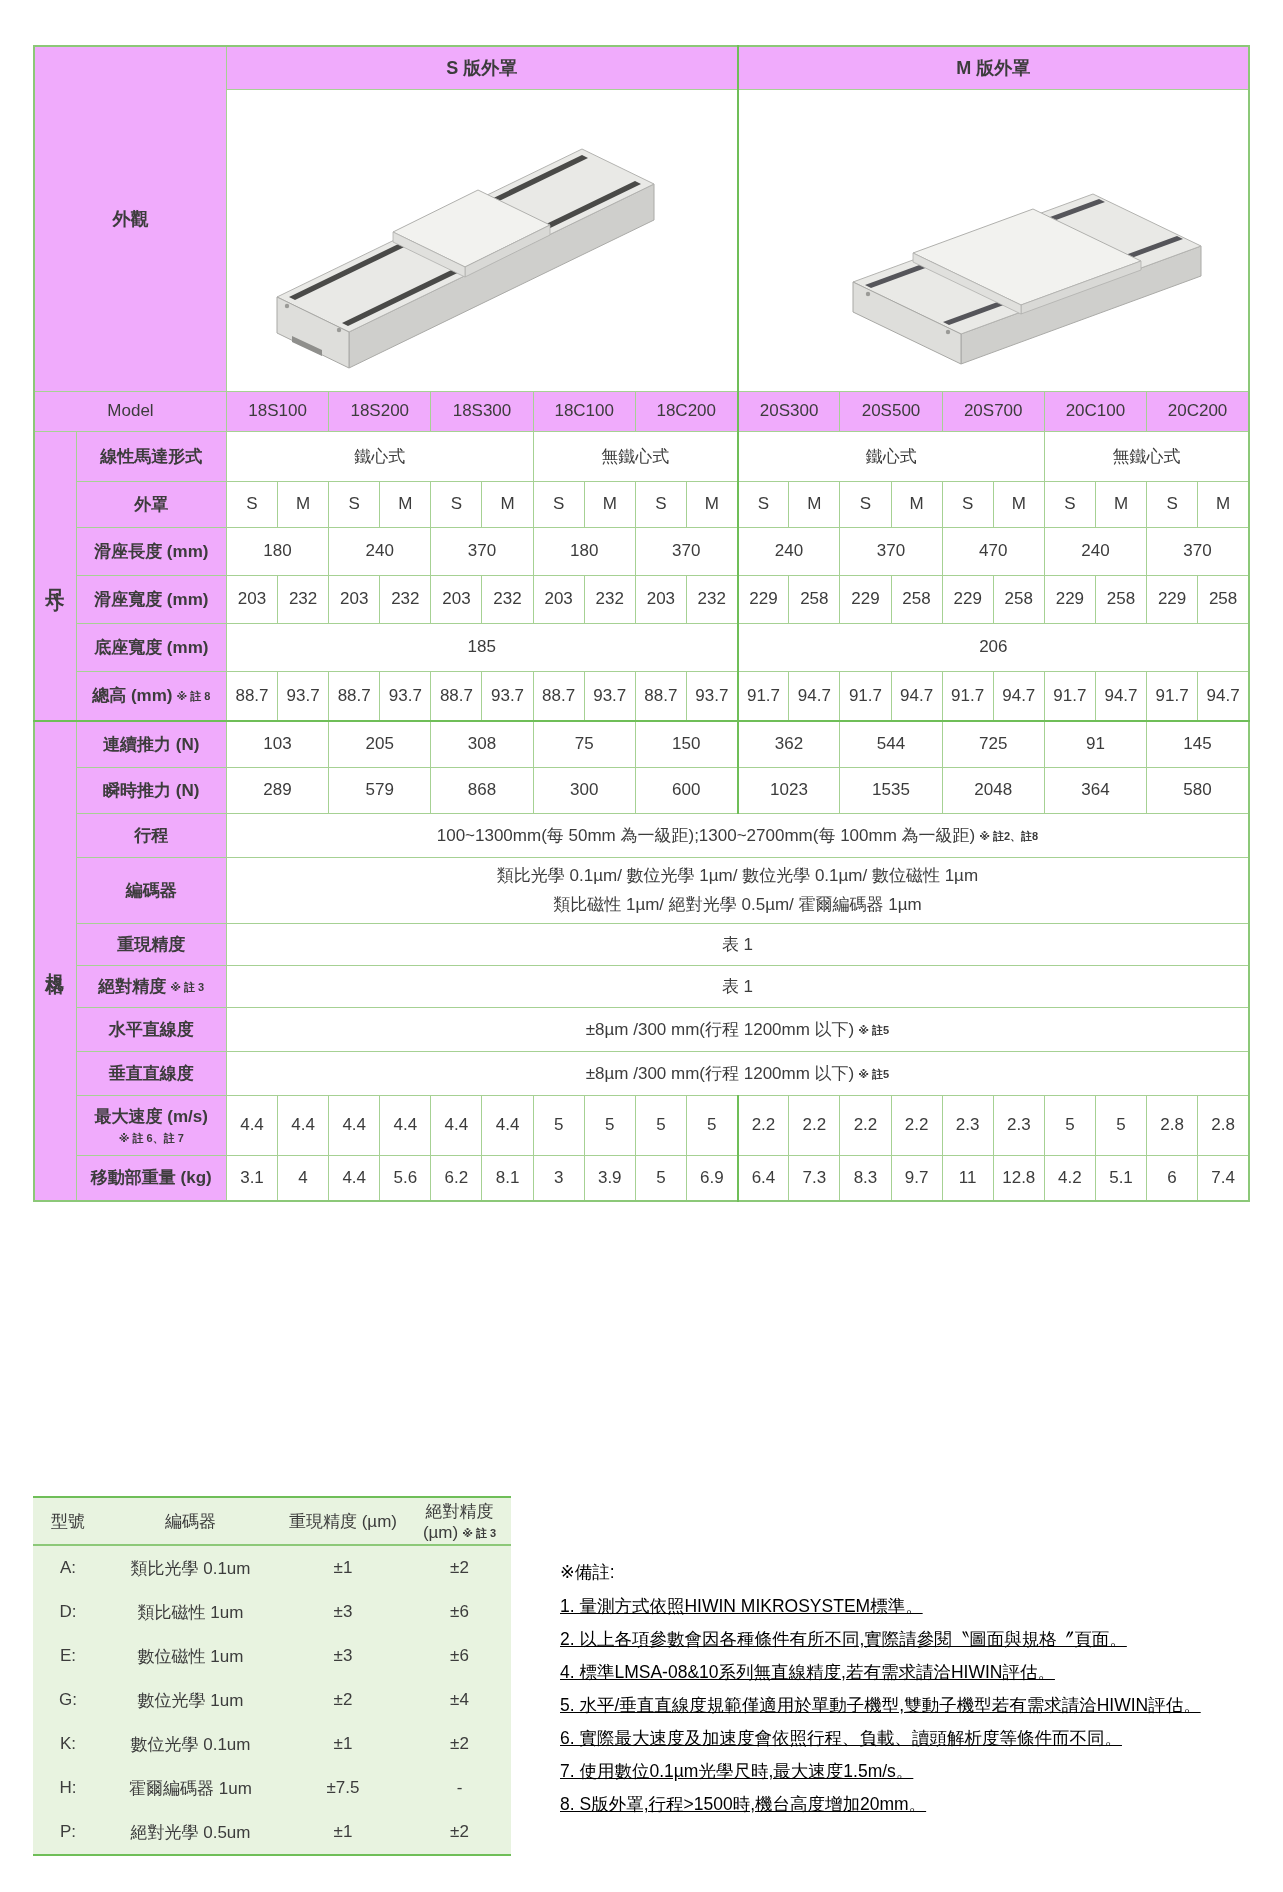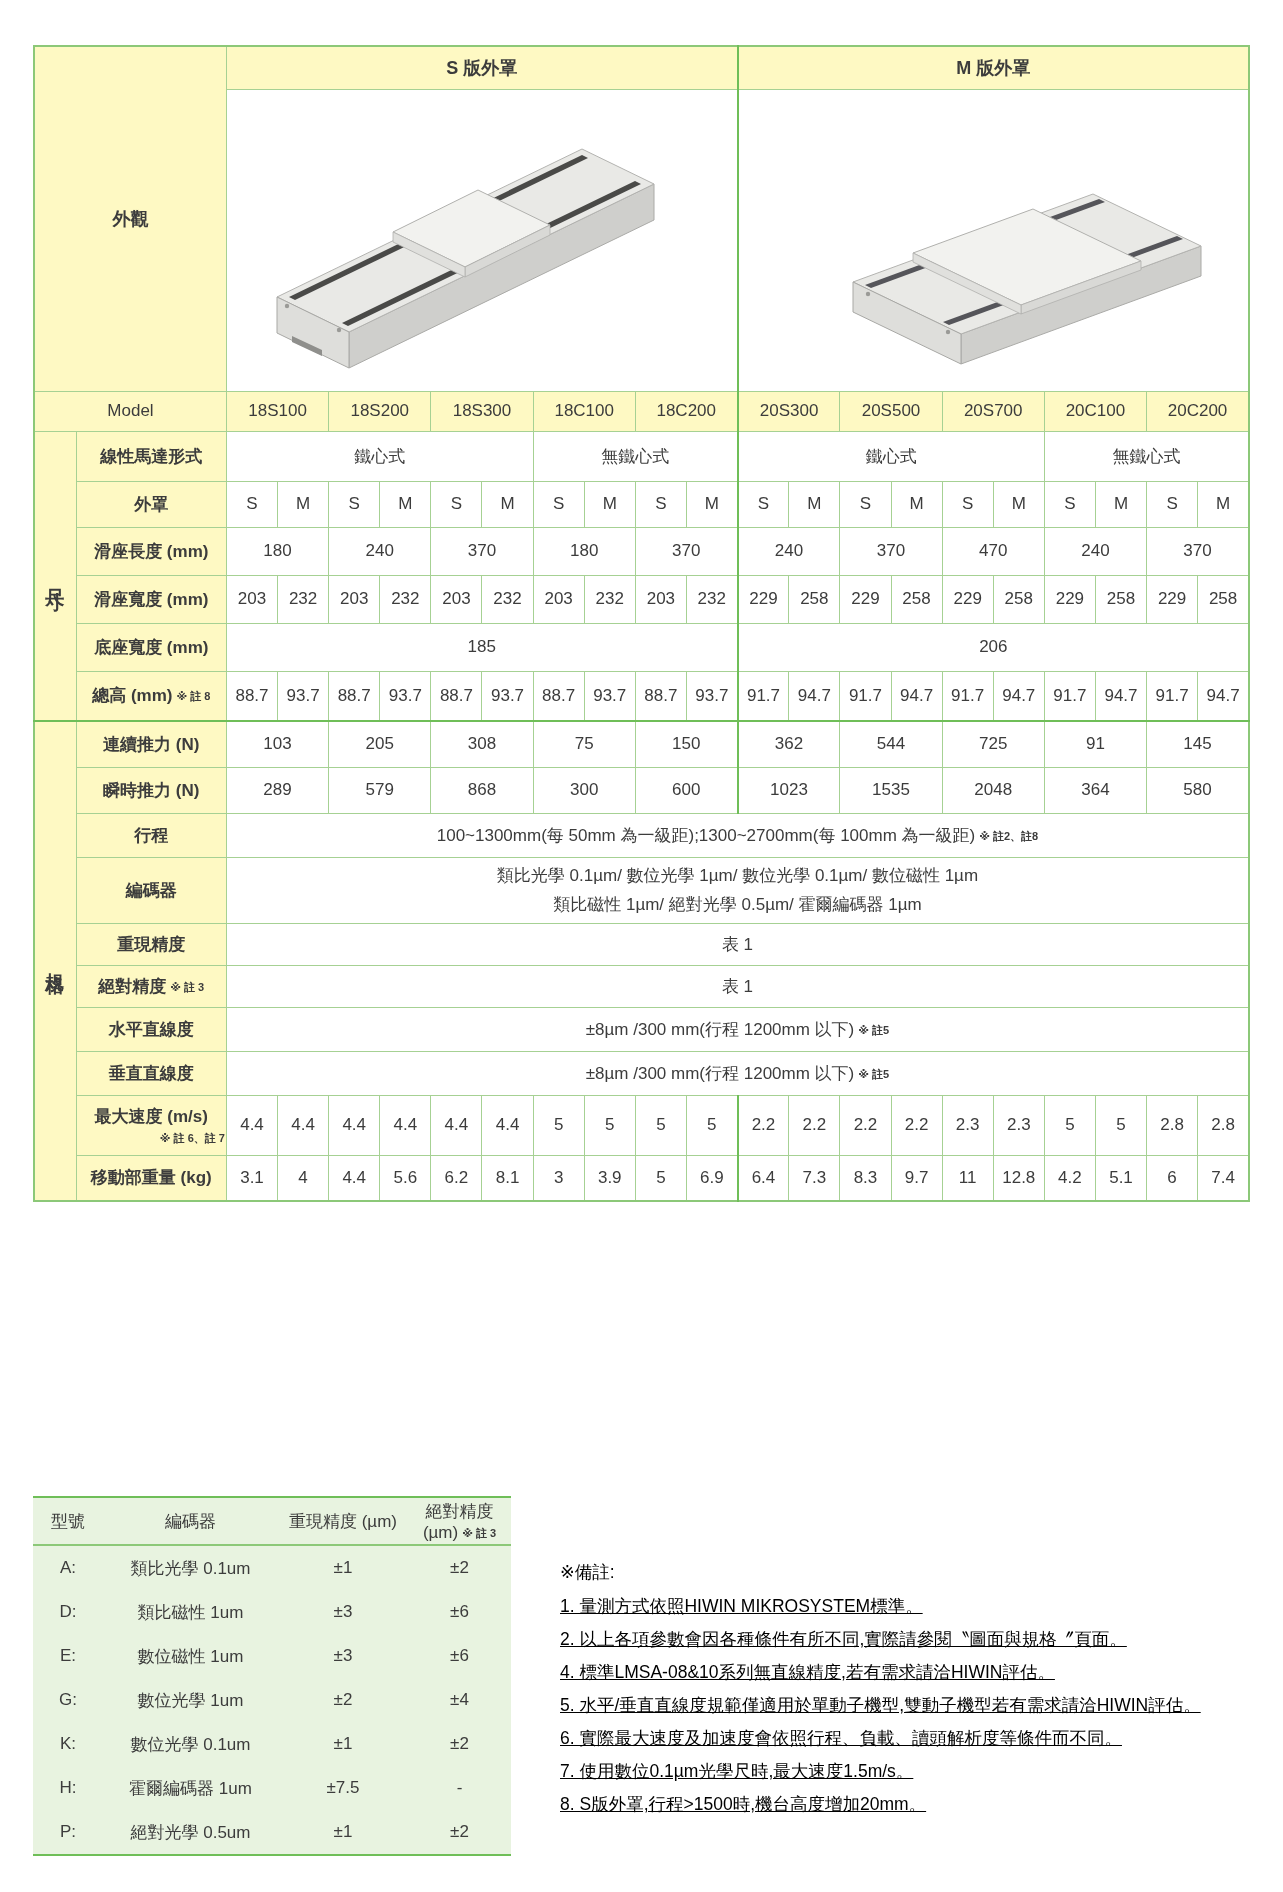--- a/index.html
+++ b/index.html
@@ -12,38 +12,38 @@
   table.main{
     position:absolute;left:33px;top:45px;width:1217px;
     border-collapse:collapse;table-layout:fixed;
     border:2px solid #8cc878;
   }
   table.main td{
     border:1px solid #a6d193;
     text-align:center;vertical-align:middle;
     font-size:17px;padding:2px 1px;overflow:hidden;
   }
-  table.main td.g{background:#fef9c3;}
+  table.main td.g{background:#f0abfc;}
   table.main td.d{background:#ffffff;}
   tr.r-top{height:43px;}
   tr.r-top td{font-size:18px;font-weight:700;}
   tr.r-img{height:302px;}
   td.imgcell{background:#fff;}
   td.lbl{font-weight:700;font-size:17.5px;}
   td.model-lbl{font-weight:400;font-size:17px;}
   td.hdrcell{font-size:17px;}
   td.grp{padding:0;}
   .vlabel{
     writing-mode:vertical-rl;text-orientation:upright;
     margin:0 auto;font-size:19px;font-weight:700;letter-spacing:3px;line-height:1;
   }
   .vb{border-right:2px solid #6fbe58 !important;}
   tr.heavy-top td{border-top:2px solid #6fbe58;}
   .note{font-size:11px;font-weight:700;margin-left:4px;vertical-align:1px;}
-  .lblnote{font-size:11px;font-weight:700;margin-top:3px;text-align:right;}
+  .lblnote{font-size:11px;font-weight:700;margin-top:3px;}
   .encline{line-height:29px;}
   
   table.enc{
     position:absolute;left:33px;top:1496px;width:478px;
     border-collapse:collapse;background:#e8f3e0;
     border-top:2px solid #6fbe58;border-bottom:2px solid #6fbe58;
   }
   table.enc th{
     font-weight:400;font-size:17px;height:46px;vertical-align:middle;text-align:center;
     border-bottom:2px solid #8cc878;padding:0;

